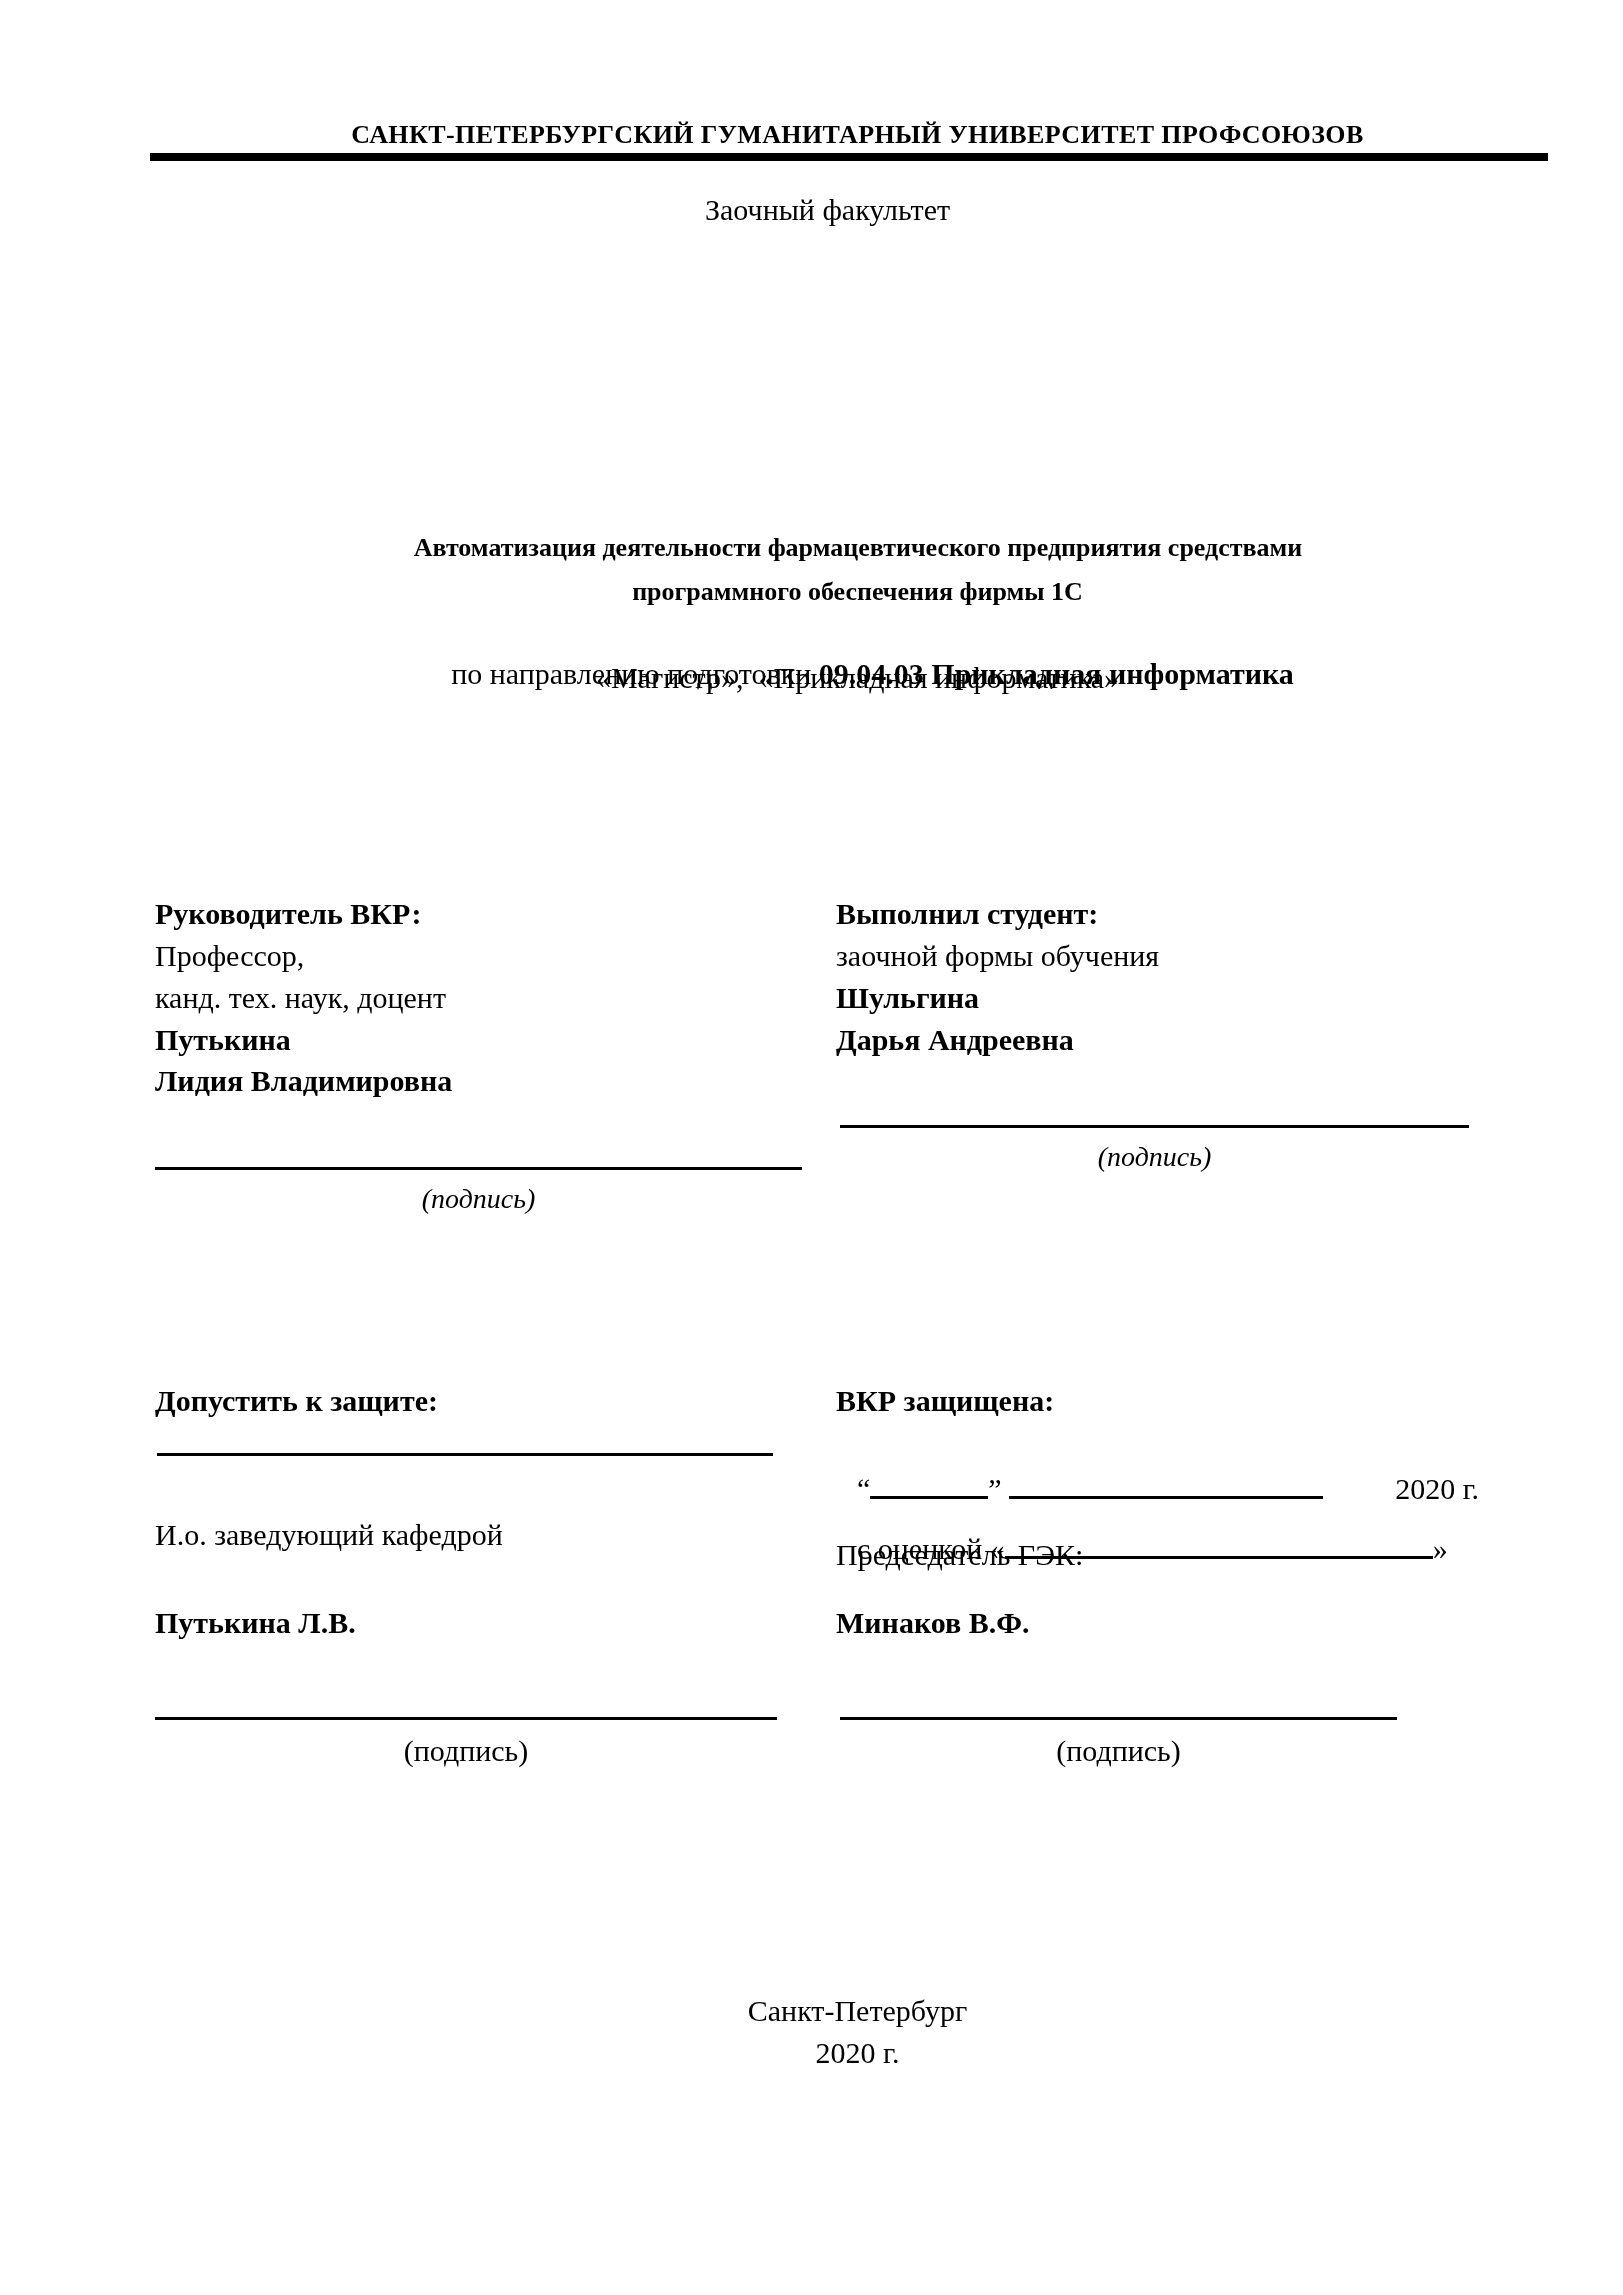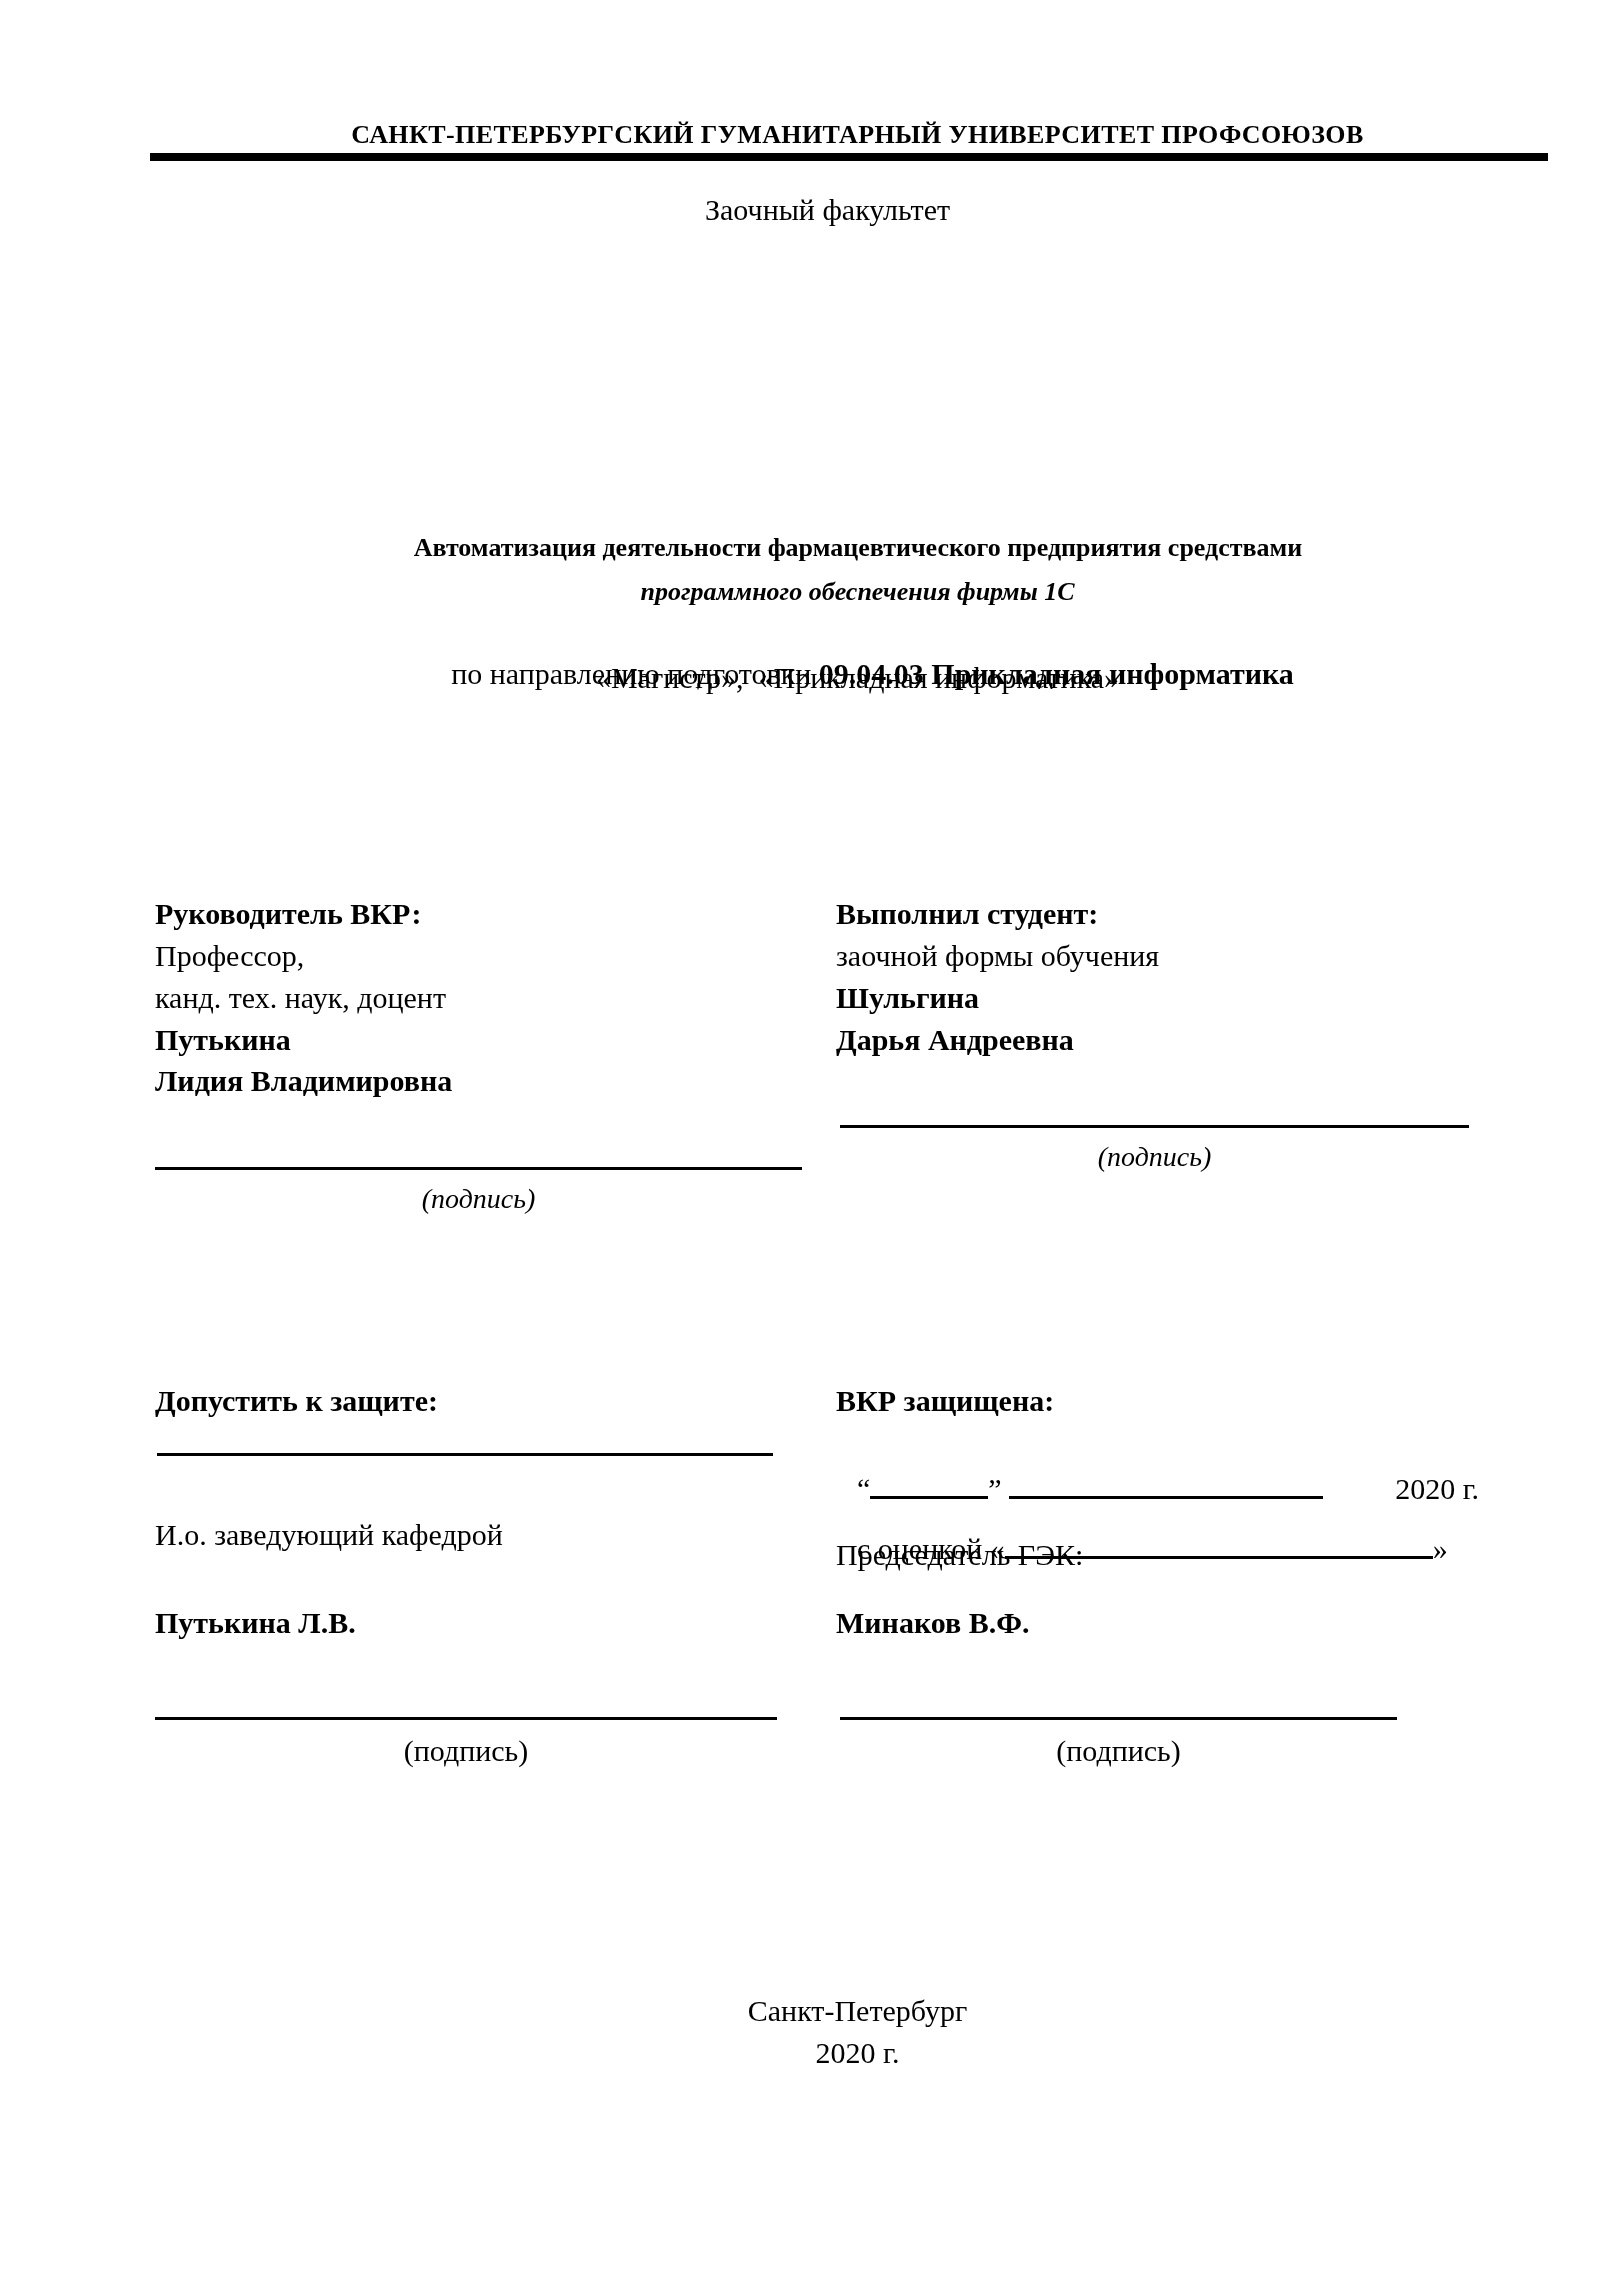--- a/index.html
+++ b/index.html
@@ -26,21 +26,21 @@
 <body>
 
 <div class="page">
 
   <div class="abs c b fs40" style="left:153px;top:115px;width:1409px;letter-spacing:0.4px;">САНКТ-ПЕТЕРБУРГСКИЙ ГУМАНИТАРНЫЙ УНИВЕРСИТЕТ ПРОФСОЮЗОВ</div>
   <div class="rule" style="left:150px;top:153px;width:1398px;height:7.9px;"></div>
 
   <div class="abs fs38" style="left:705px;top:191px;font-family:Liberation Serif, serif;">Заочный факультет</div>
 
   <div class="abs c b fs40" style="left:114px;top:528px;width:1488px;">Автоматизация деятельности фармацевтического предприятия средствами</div>
-  <div class="abs c b fs40" style="left:153px;top:572px;width:1409px;font-style:italic;">программного обеспечения фирмы 1С</div>
+  <div class="abs c b fs40" style="left:153px;top:572px;width:1409px;">программного обеспечения фирмы 1С</div>
   <div class="abs c fs38" style="left:153px;top:617px;width:1409px;">
     <span>по направлению подготовки </span><span class="b">09.04.03 Прикладная информатика</span>
   </div>
   <div class="abs c fs38" style="left:153px;top:659px;width:1409px;">«Магистр»,  «Прикладная информатика»</div>
 
   <div class="abs b fs38" style="left:155px;top:895px;">Руководитель ВКР:</div>
   <div class="abs fs38" style="left:155px;top:937px;">Профессор,</div>
   <div class="abs fs38" style="left:155px;top:979px;">канд. тех. наук, доцент</div>
   <div class="abs b fs38" style="left:155px;top:1021px;">Путькина</div>
   <div class="abs b fs38" style="left:155px;top:1062px;">Лидия Владимировна</div>

